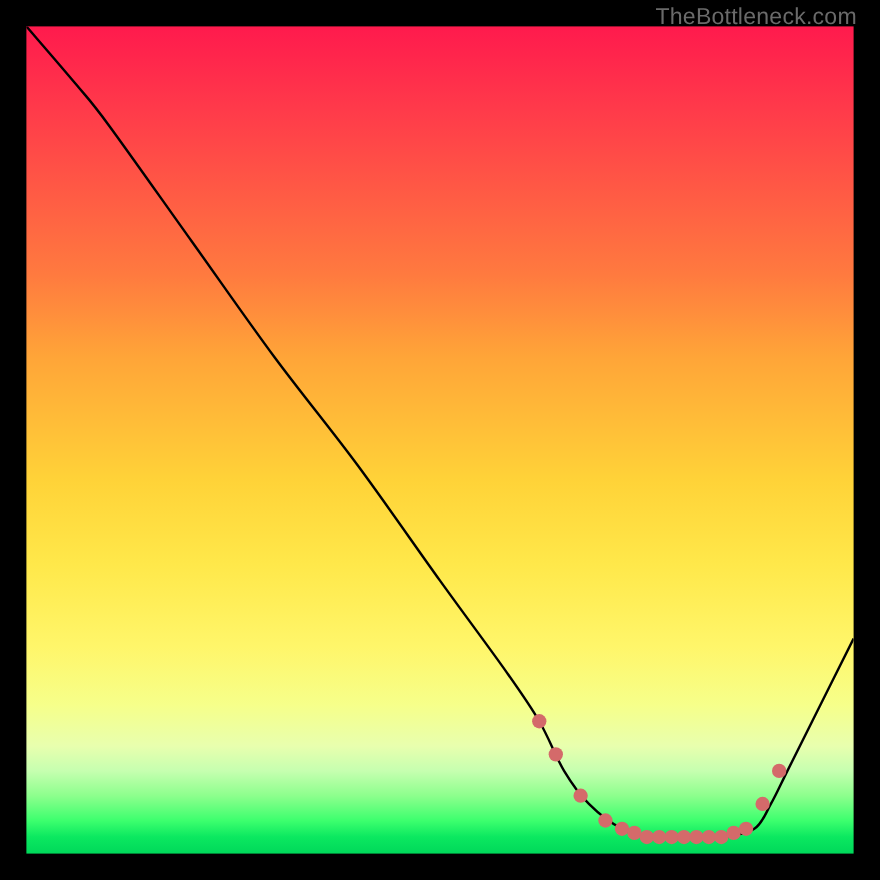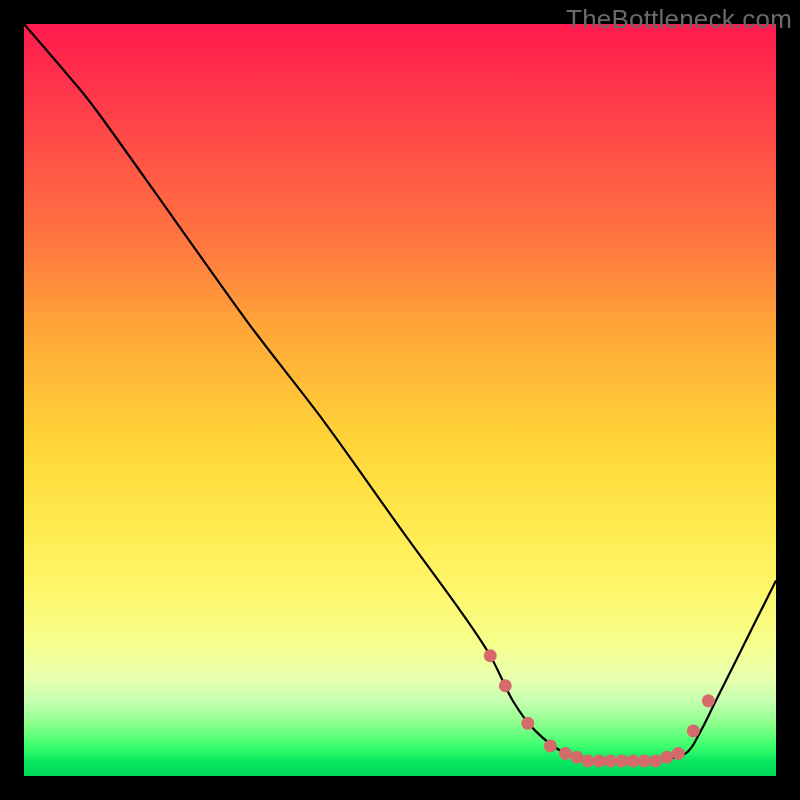--- a/index.html
+++ b/index.html
@@ -37,23 +37,23 @@
       #c6ffb0 90%,
       #8dff8d 93%,
       #3dff6e 96%,
       #0be860 98%,
       #00d85a 100%
     );
   }
   .watermark {
     position: absolute;
     top: 4px;
-    right: 8px;
+    right: 21px;
     color: #6a6a6a;
-    font-size: 26px;
+    font-size: 21px;
     letter-spacing: 0.2px;
     pointer-events: none;
   }
   svg.curve {
     position: absolute;
     inset: 0;
     width: 100%;
     height: 100%;
   }
   .curve-line {

